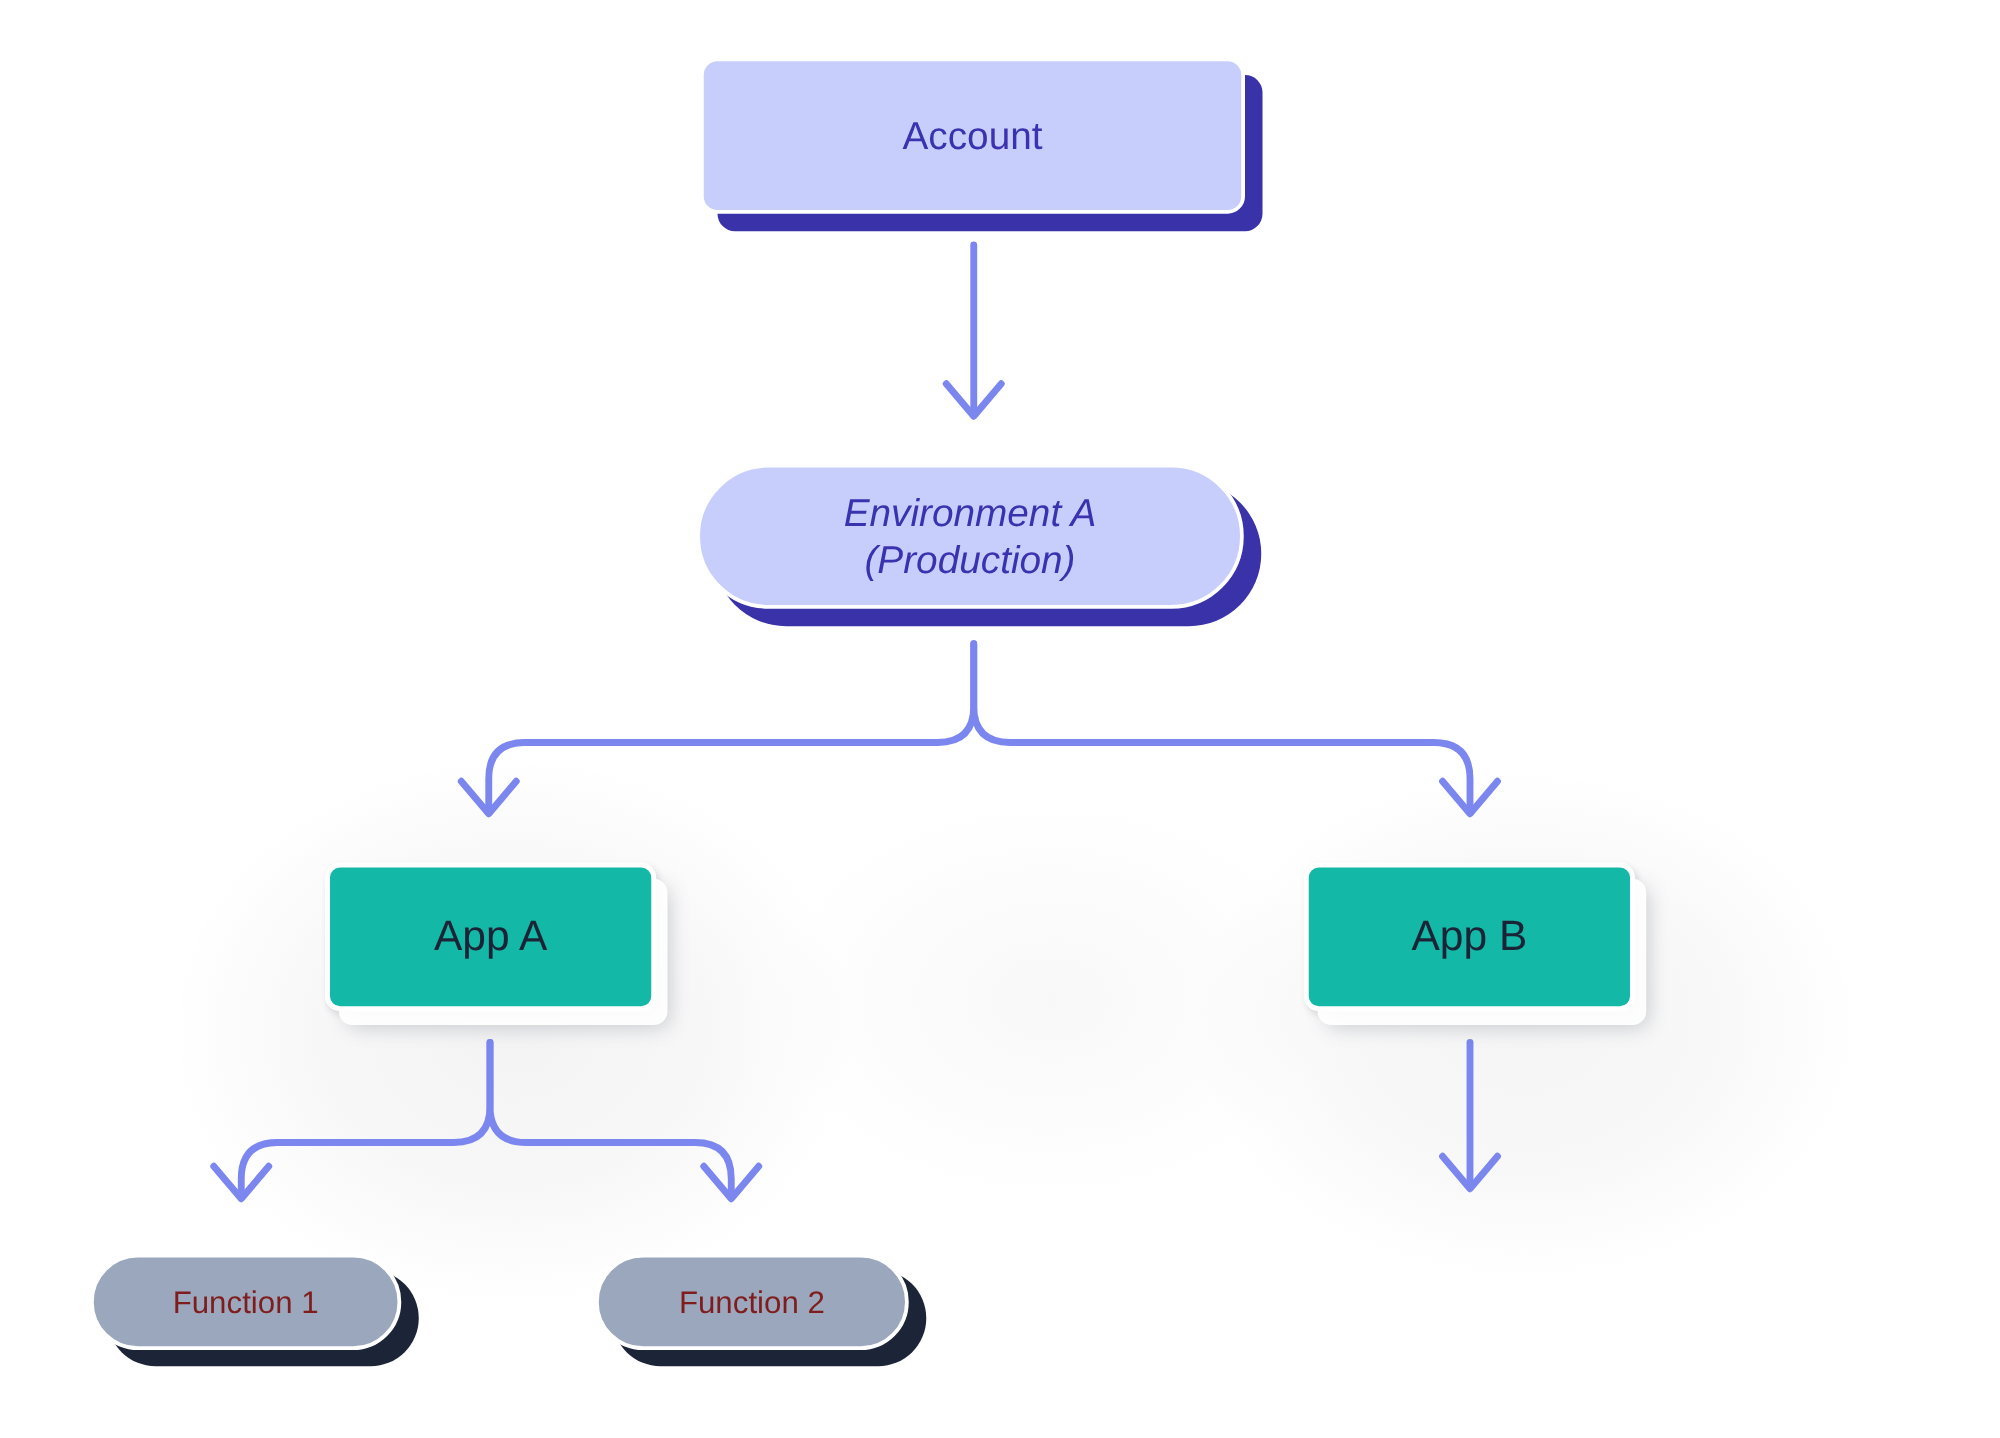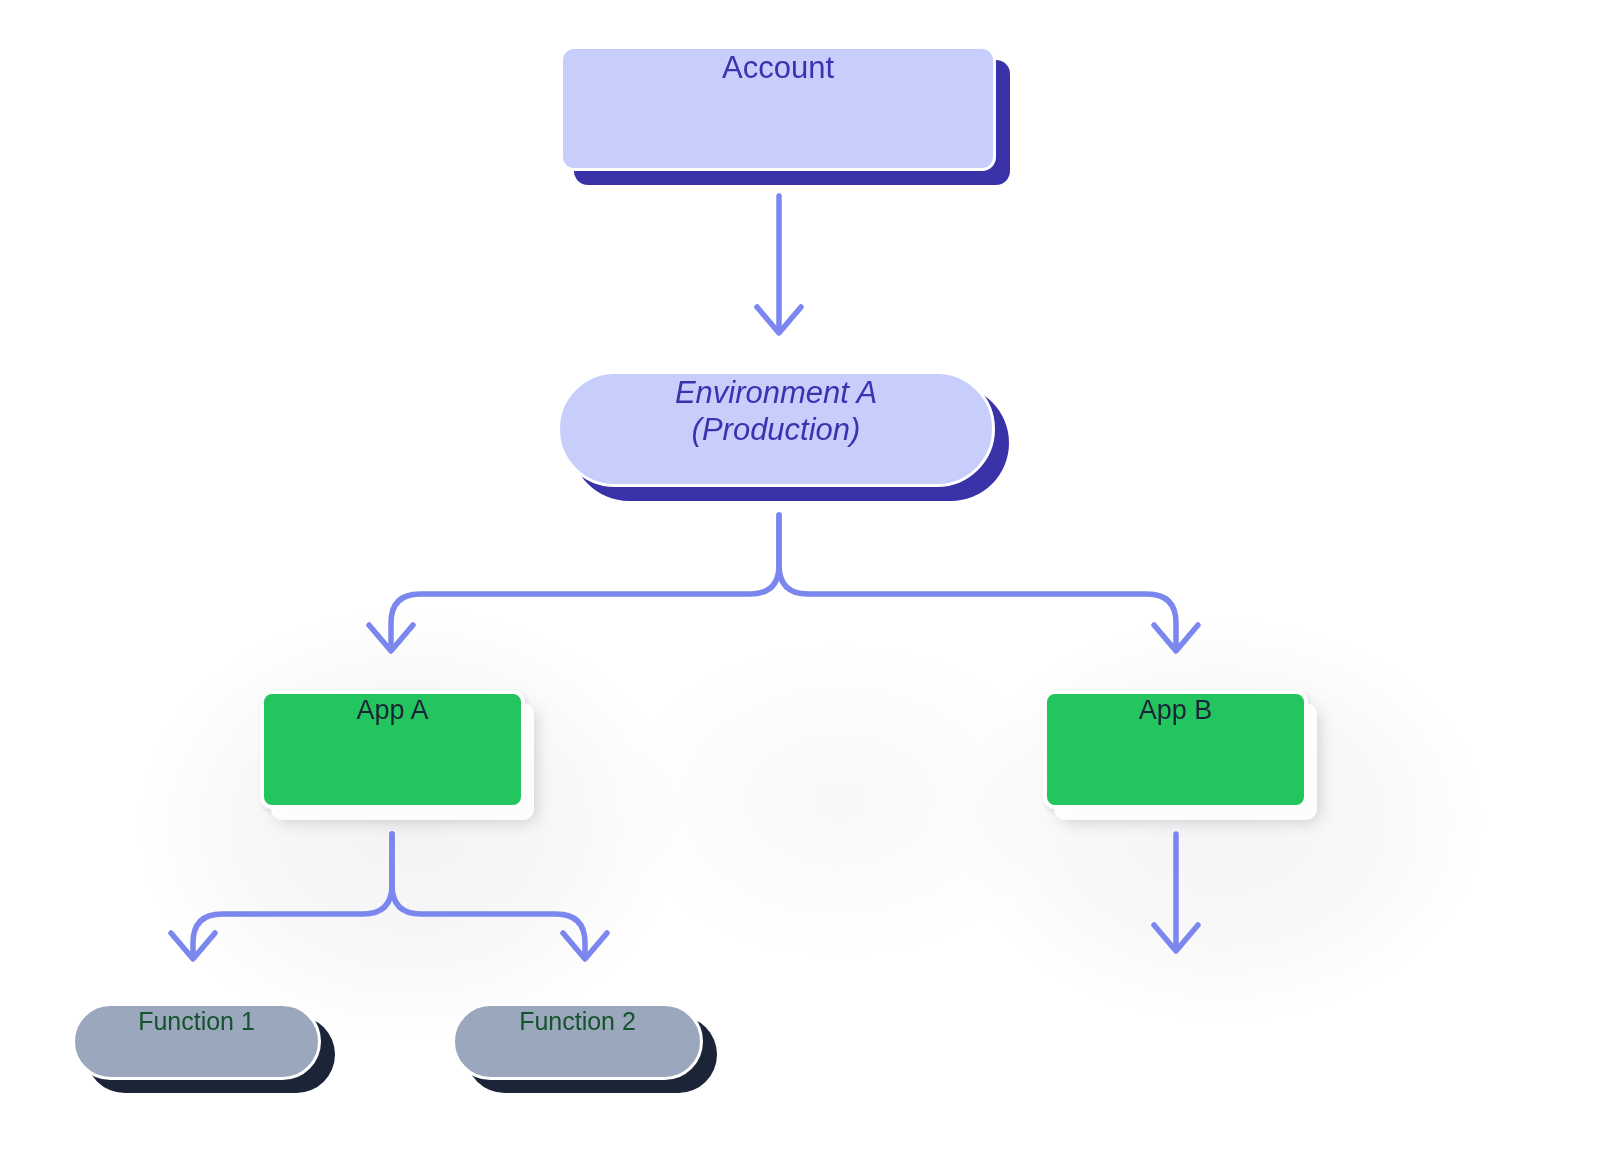--- a/index.html
+++ b/index.html
@@ -46,57 +46,58 @@
     position: absolute;
     left: 0; top: 0;
     width: 1600px; height: 1150px;
   }
 
   
   .node {
     position: absolute;
     box-sizing: border-box;
     display: flex;
+    align-items: center;
     justify-content: center;
     text-align: center;
     line-height: 1.2;
     white-space: pre-line;
     user-select: none;
   }
 
   
   .node.purple {
     background: #c8cefc;
     border: 3px solid #ffffff;
     color: #3b32b0;
     font-size: 31px;
     box-shadow: 14px 14px 0 0 #3a32a8;
   }
   .node.purple.rect   { border-radius: 14px; }
   .node.purple.pill   { border-radius: 999px; }
 
   
   .node.app {
-    background: #22c55e;
+    background: #14b8a6;
     border: 4px solid #ffffff;
     border-radius: 12px;
     color: #1b2436;
-    font-size: 27px;
+    font-size: 34px;
     box-shadow:
       10px 12px 0 -1px rgba(255,255,255,0.95),
       14px 16px 16px -4px rgba(90,95,110,0.30),
       2px 3px 5px rgba(90,95,110,0.18);
   }
 
   
   .node.func {
     background: #9aa7bc;
     border: 3px solid #ffffff;
     border-radius: 999px;
-    color: #14532d;
+    color: #7f1d1d;
     font-size: 25px;
     box-shadow: 14px 13px 0 0 #1c2438;
   }
 
   .node-label { pointer-events: none; }
 </style>
 </head>
 <body>
 
 <div id="stage">
@@ -154,18 +155,18 @@
   </div>
 
   <div class="node app" style="left:1043px; top:690px; width:265px; height:119px;">
     <span class="node-label">App B</span>
   </div>
 
   <div class="node func" style="left:72px; top:1003px; width:249px; height:77px;">
     <span class="node-label">Function 1</span>
   </div>
 
-  <div class="node func" style="left:452px; top:1003px; width:251px; height:77px;">
+  <div class="node func" style="left:476px; top:1003px; width:251px; height:77px;">
     <span class="node-label">Function 2</span>
   </div>
 
 
 </div>
 
 </body></html>

